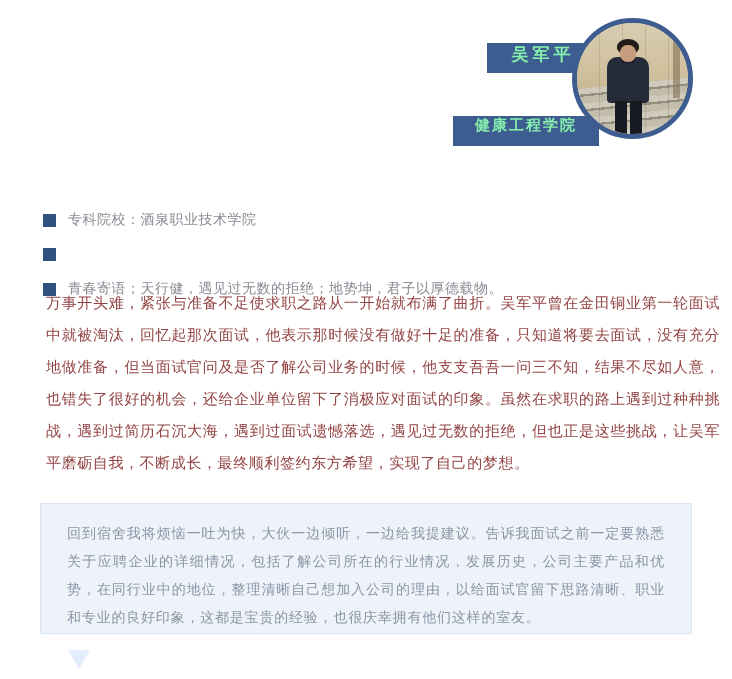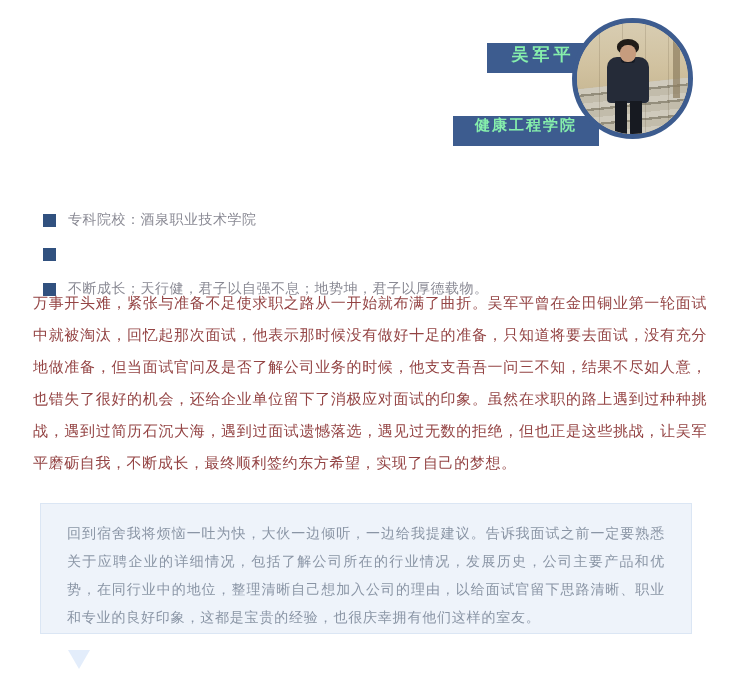--- a/index.html
+++ b/index.html
@@ -38,21 +38,21 @@
   .leg-l { position:absolute; left:38px; top:78px; width:12px; height:33px; background:#171a21; }
   .leg-r { position:absolute; left:53px; top:78px; width:12px; height:33px; background:#171a21; }
 
   
   .info-list { position:absolute; left:43px; top:176px; list-style:none;margin-top:35px; }
   .info-item { display:flex; align-items:center; margin-bottom:19px; }
   .bullet-sq { width:13px; height:13px; background:#31517f; margin-right:12px; flex:0 0 auto; }
   .info-text { font-size:14px; color:#8a8a94; letter-spacing:0.5px; white-space:nowrap; }
 
   
-  .body-text { position:absolute; left:33px; top:287px; width:674px;
+  .body-text { position:absolute; left:46px; top:287px; width:674px;
                font-size:15px; line-height:32px; color:#944444;
                text-align:justify; letter-spacing:0.6px; }
 
   
   .quote-box { position:absolute; left:40px; top:503px; width:652px; height:131px;
                background:#eef3fa; border:1px solid #dbe6f4; padding:15px 26px 5px 26px; }
   .quote-text { font-size:14px; line-height:28px; color:#8a95a5;
                 text-align:justify; letter-spacing:0.8px; }
 
   
@@ -94,21 +94,21 @@
   <ul class="info-list">
     <li class="info-item">
       <span class="bullet-sq"></span>
       <span class="info-text">专科院校：酒泉职业技术学院</span>
     </li>
     <li class="info-item">
       <span class="bullet-sq"></span>
     </li>
     <li class="info-item">
       <span class="bullet-sq"></span>
-      <span class="info-text">不断成长；天行健，君子以自强不息；地势坤，君子以厚德载物。</span>
+      <span class="info-text">青春寄语；天行健，遇见过无数的拒绝；地势坤，君子以厚德载物。</span>
     </li>
   </ul>
 
   <p class="body-text">万事开头难，紧张与准备不足使求职之路从一开始就布满了曲折。吴军平曾在金田铜业第一轮面试中就被淘汰，回忆起那次面试，他表示那时候没有做好十足的准备，只知道将要去面试，没有充分地做准备，但当面试官问及是否了解公司业务的时候，他支支吾吾一问三不知，结果不尽如人意，也错失了很好的机会，还给企业单位留下了消极应对面试的印象。虽然在求职的路上遇到过种种挑战，遇到过简历石沉大海，遇到过面试遗憾落选，遇见过无数的拒绝，但也正是这些挑战，让吴军平磨砺自我，不断成长，最终顺利签约东方希望，实现了自己的梦想。</p>
 
   <div class="quote-box">
     <p class="quote-text">回到宿舍我将烦恼一吐为快，大伙一边倾听，一边给我提建议。告诉我面试之前一定要熟悉关于应聘企业的详细情况，包括了解公司所在的行业情况，发展历史，公司主要产品和优势，在同行业中的地位，整理清晰自己想加入公司的理由，以给面试官留下思路清晰、职业和专业的良好印象，这都是宝贵的经验，也很庆幸拥有他们这样的室友。</p>
   </div>
 
   <div class="down-triangle"></div>

